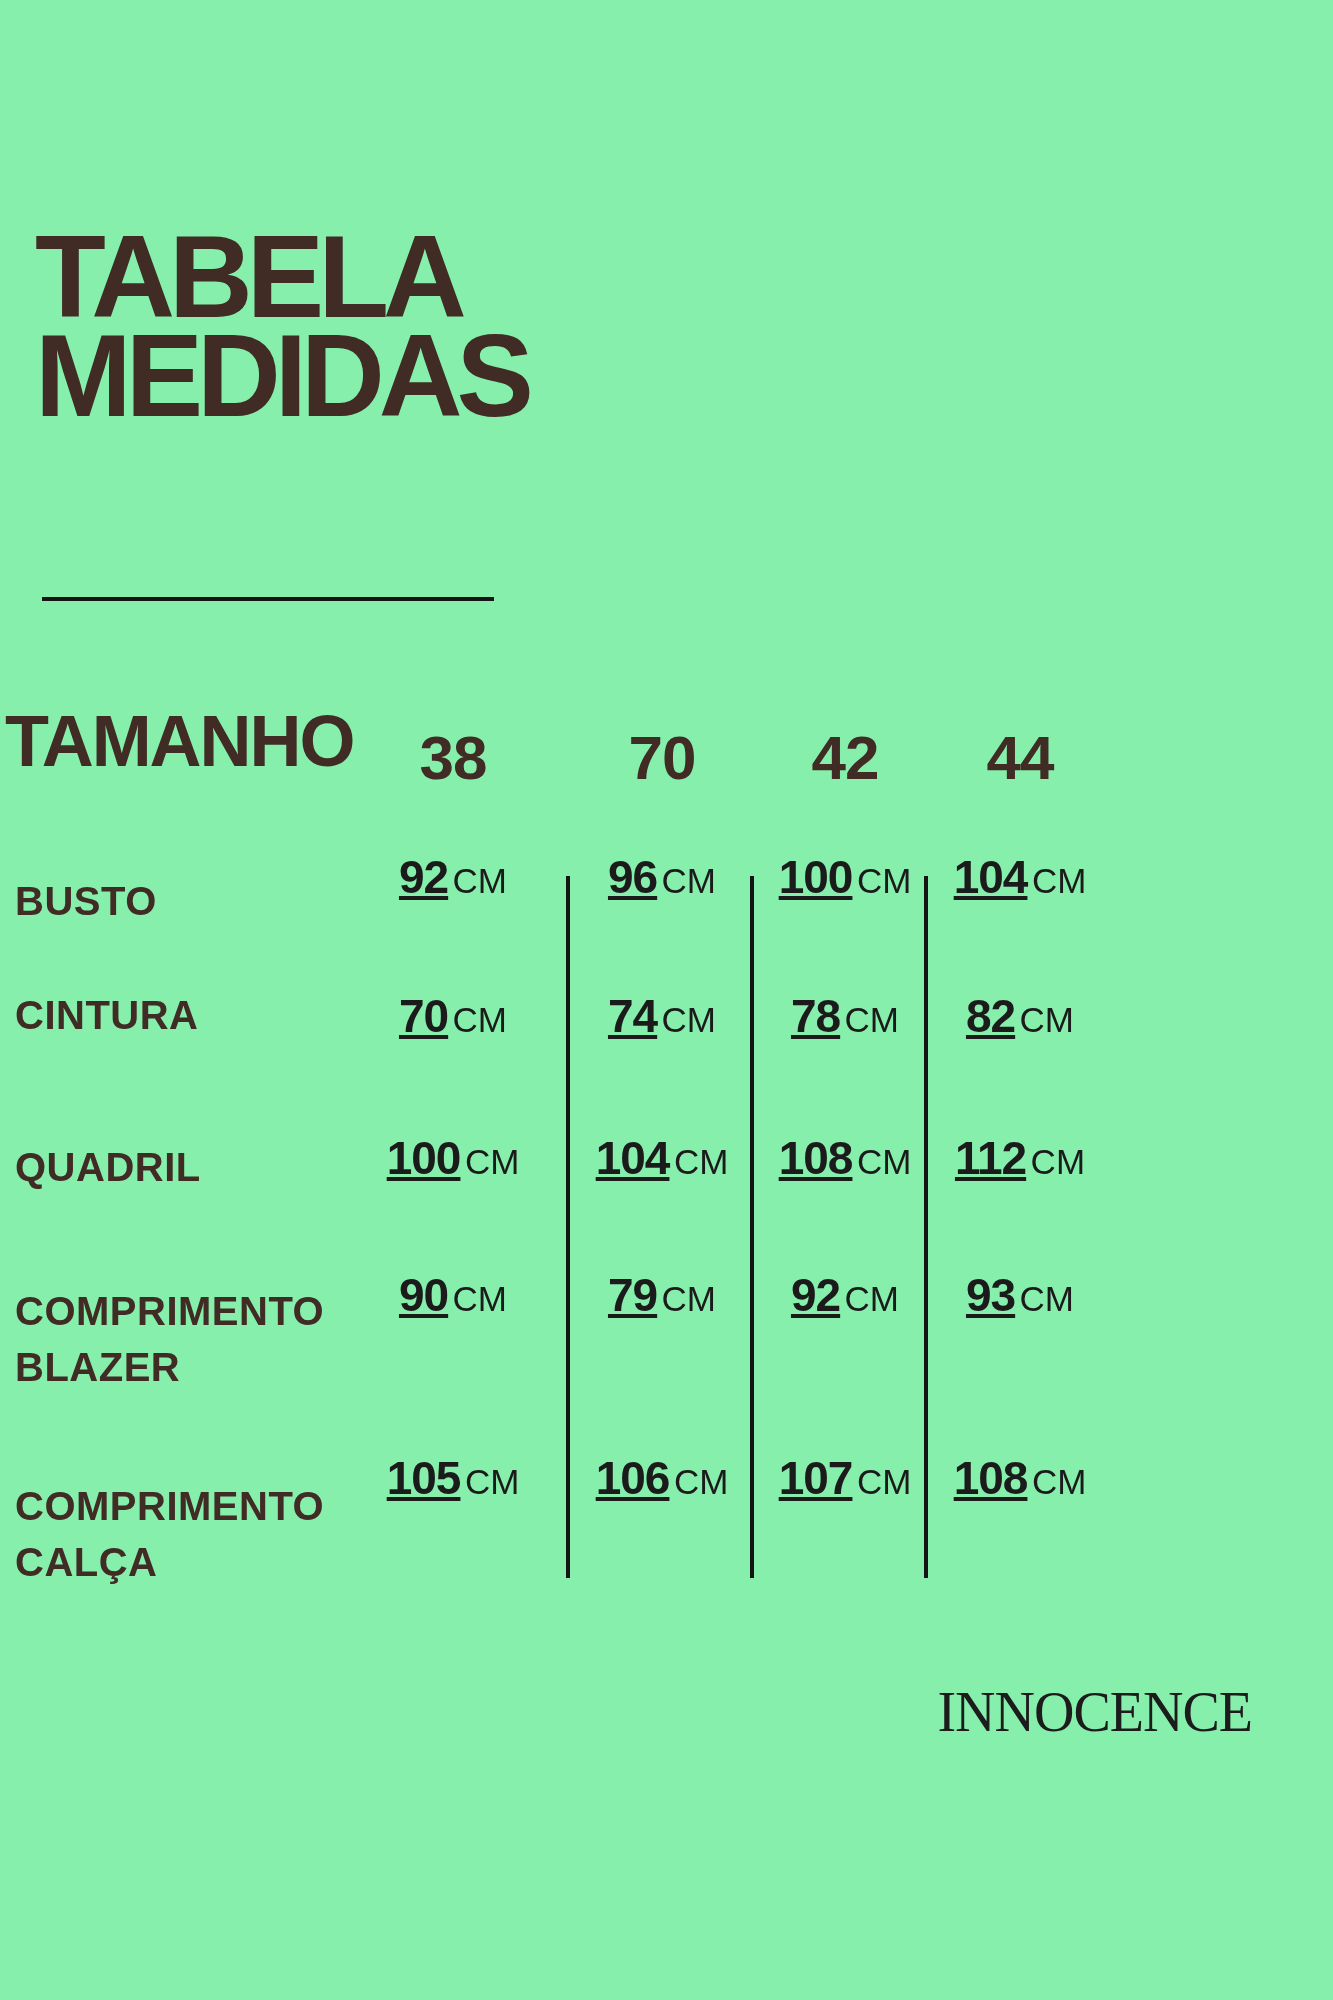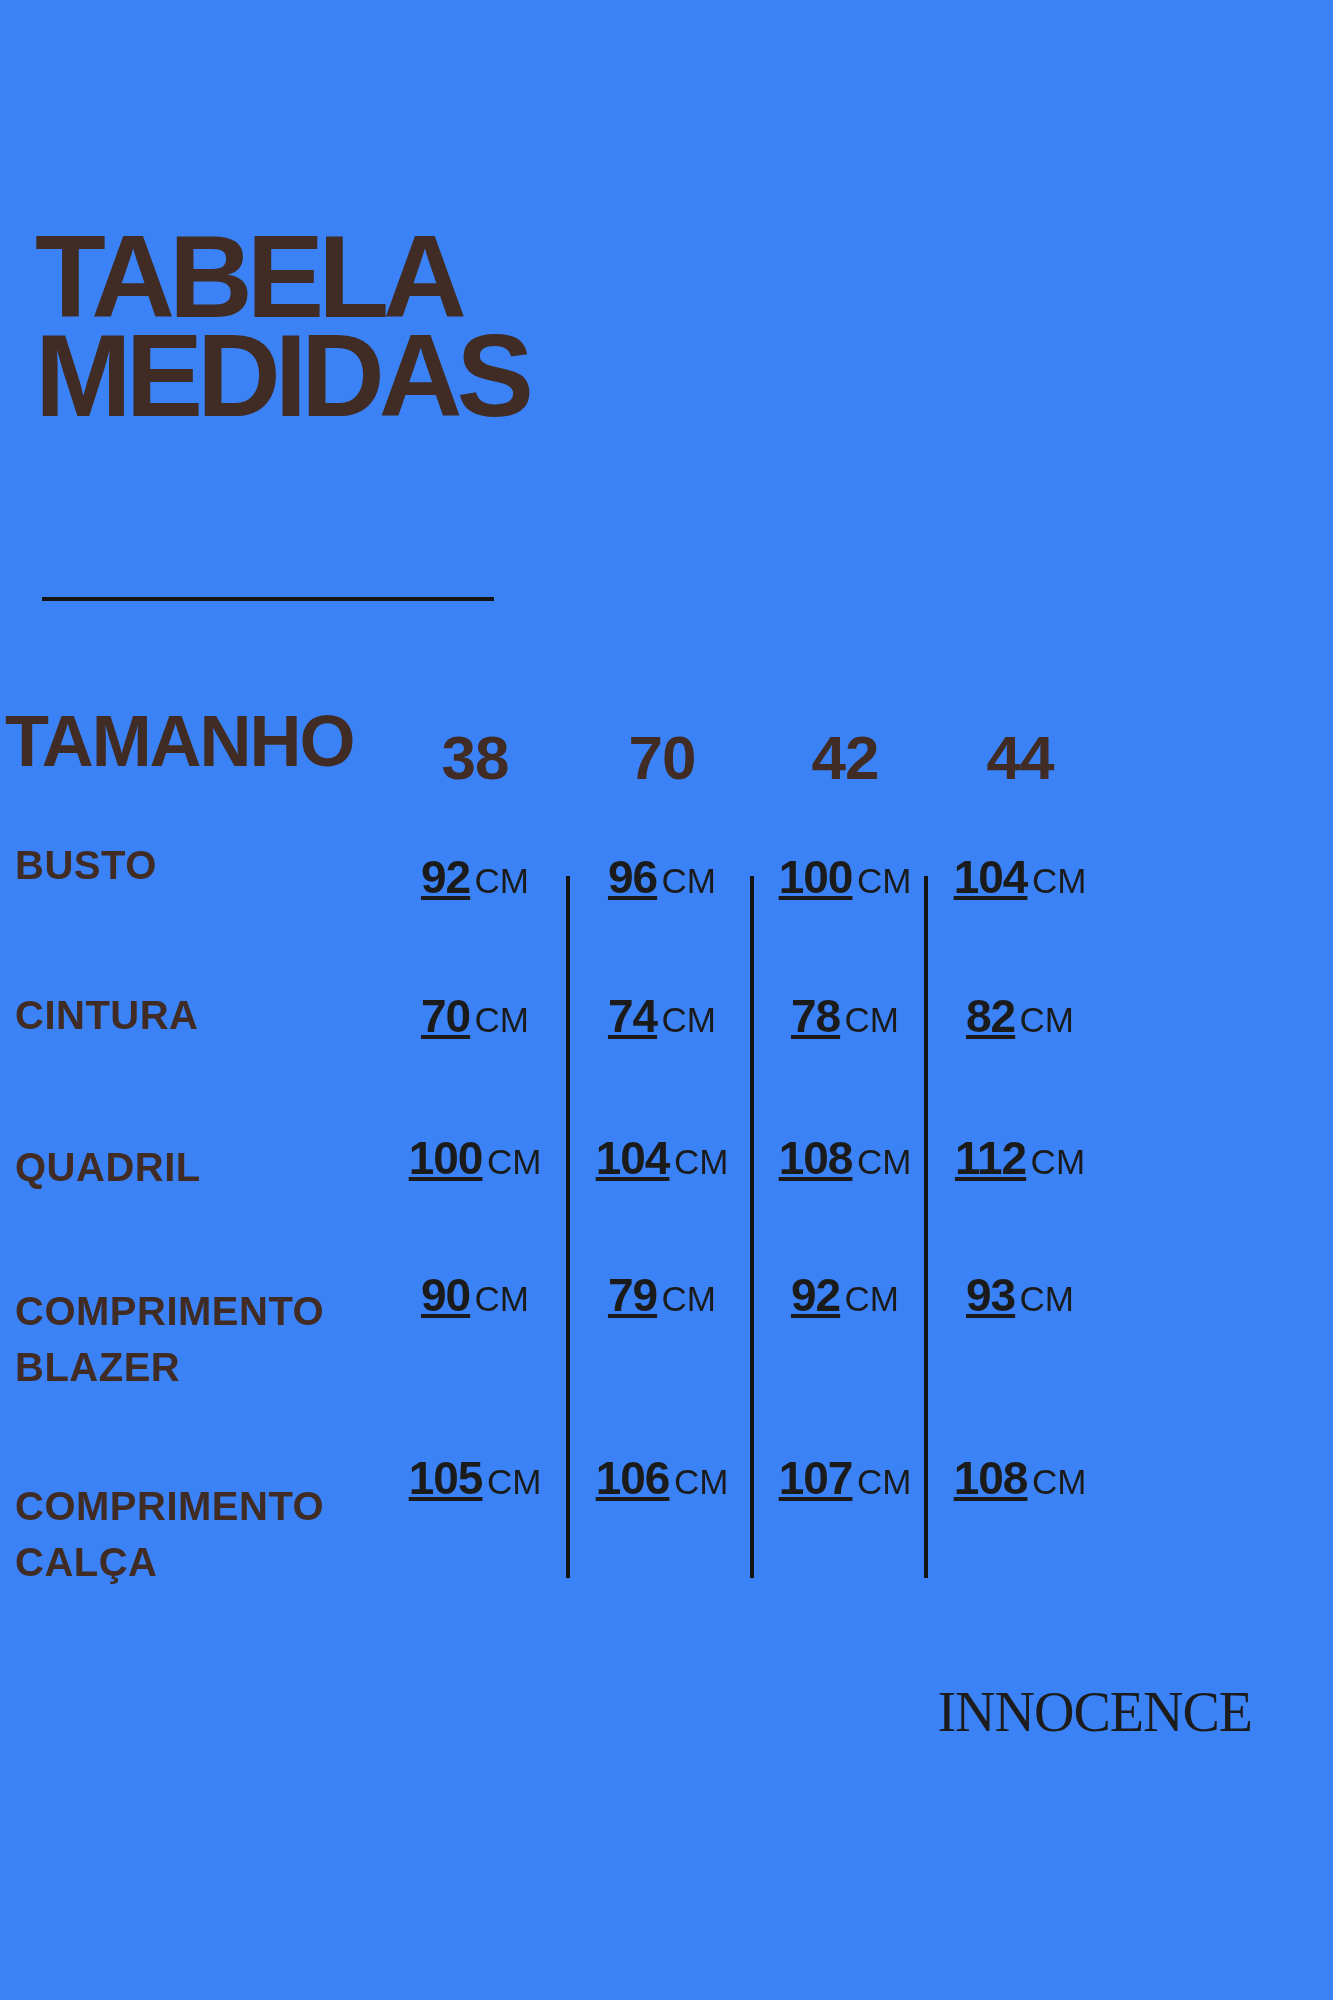--- a/index.html
+++ b/index.html
@@ -7,21 +7,21 @@
   body {
     font-family: "Liberation Sans", sans-serif;
     width: 1333px;
     height: 2000px;
     position: relative;
     overflow: hidden;
   }
   .poster {
     position: absolute;
     inset: 0;
-    background: #3b82f6;
+    background: #86efac;
   }
   
   .title {
     position: absolute;
     left: 35px;
     top: 228px;
     color: #402c24;
     font-size: 116px;
     font-weight: 700;
     line-height: 0.85;
@@ -50,36 +50,36 @@
   .size-head {
     position: absolute;
     top: 722px;
     transform: translateX(-50%);
     color: #402c24;
     font-size: 62px;
     font-weight: 700;
     letter-spacing: -1px;
   }
   
-  .cx0 { left: 475px; }
+  .cx0 { left: 453px; }
   .cx1 { left: 662px; }
   .cx2 { left: 845px; }
   .cx3 { left: 1020px; }
   
   .row-label {
     position: absolute;
     left: 15px;
     color: #402c24;
     font-size: 40px;
     font-weight: 700;
     letter-spacing: 0.5px;
     line-height: 56px;
     white-space: nowrap;
   }
-  .lbl-busto   { top: 837px; }
+  .lbl-busto   { top: 873px; }
   .lbl-cintura { top: 987px; }
   .lbl-quadril { top: 1139px; }
   .lbl-blazer  { top: 1283px; }
   .lbl-calca   { top: 1478px; }
   
   .cell {
     position: absolute;
     transform: translateX(-50%);
     white-space: nowrap;
     color: #1b1b1b;

